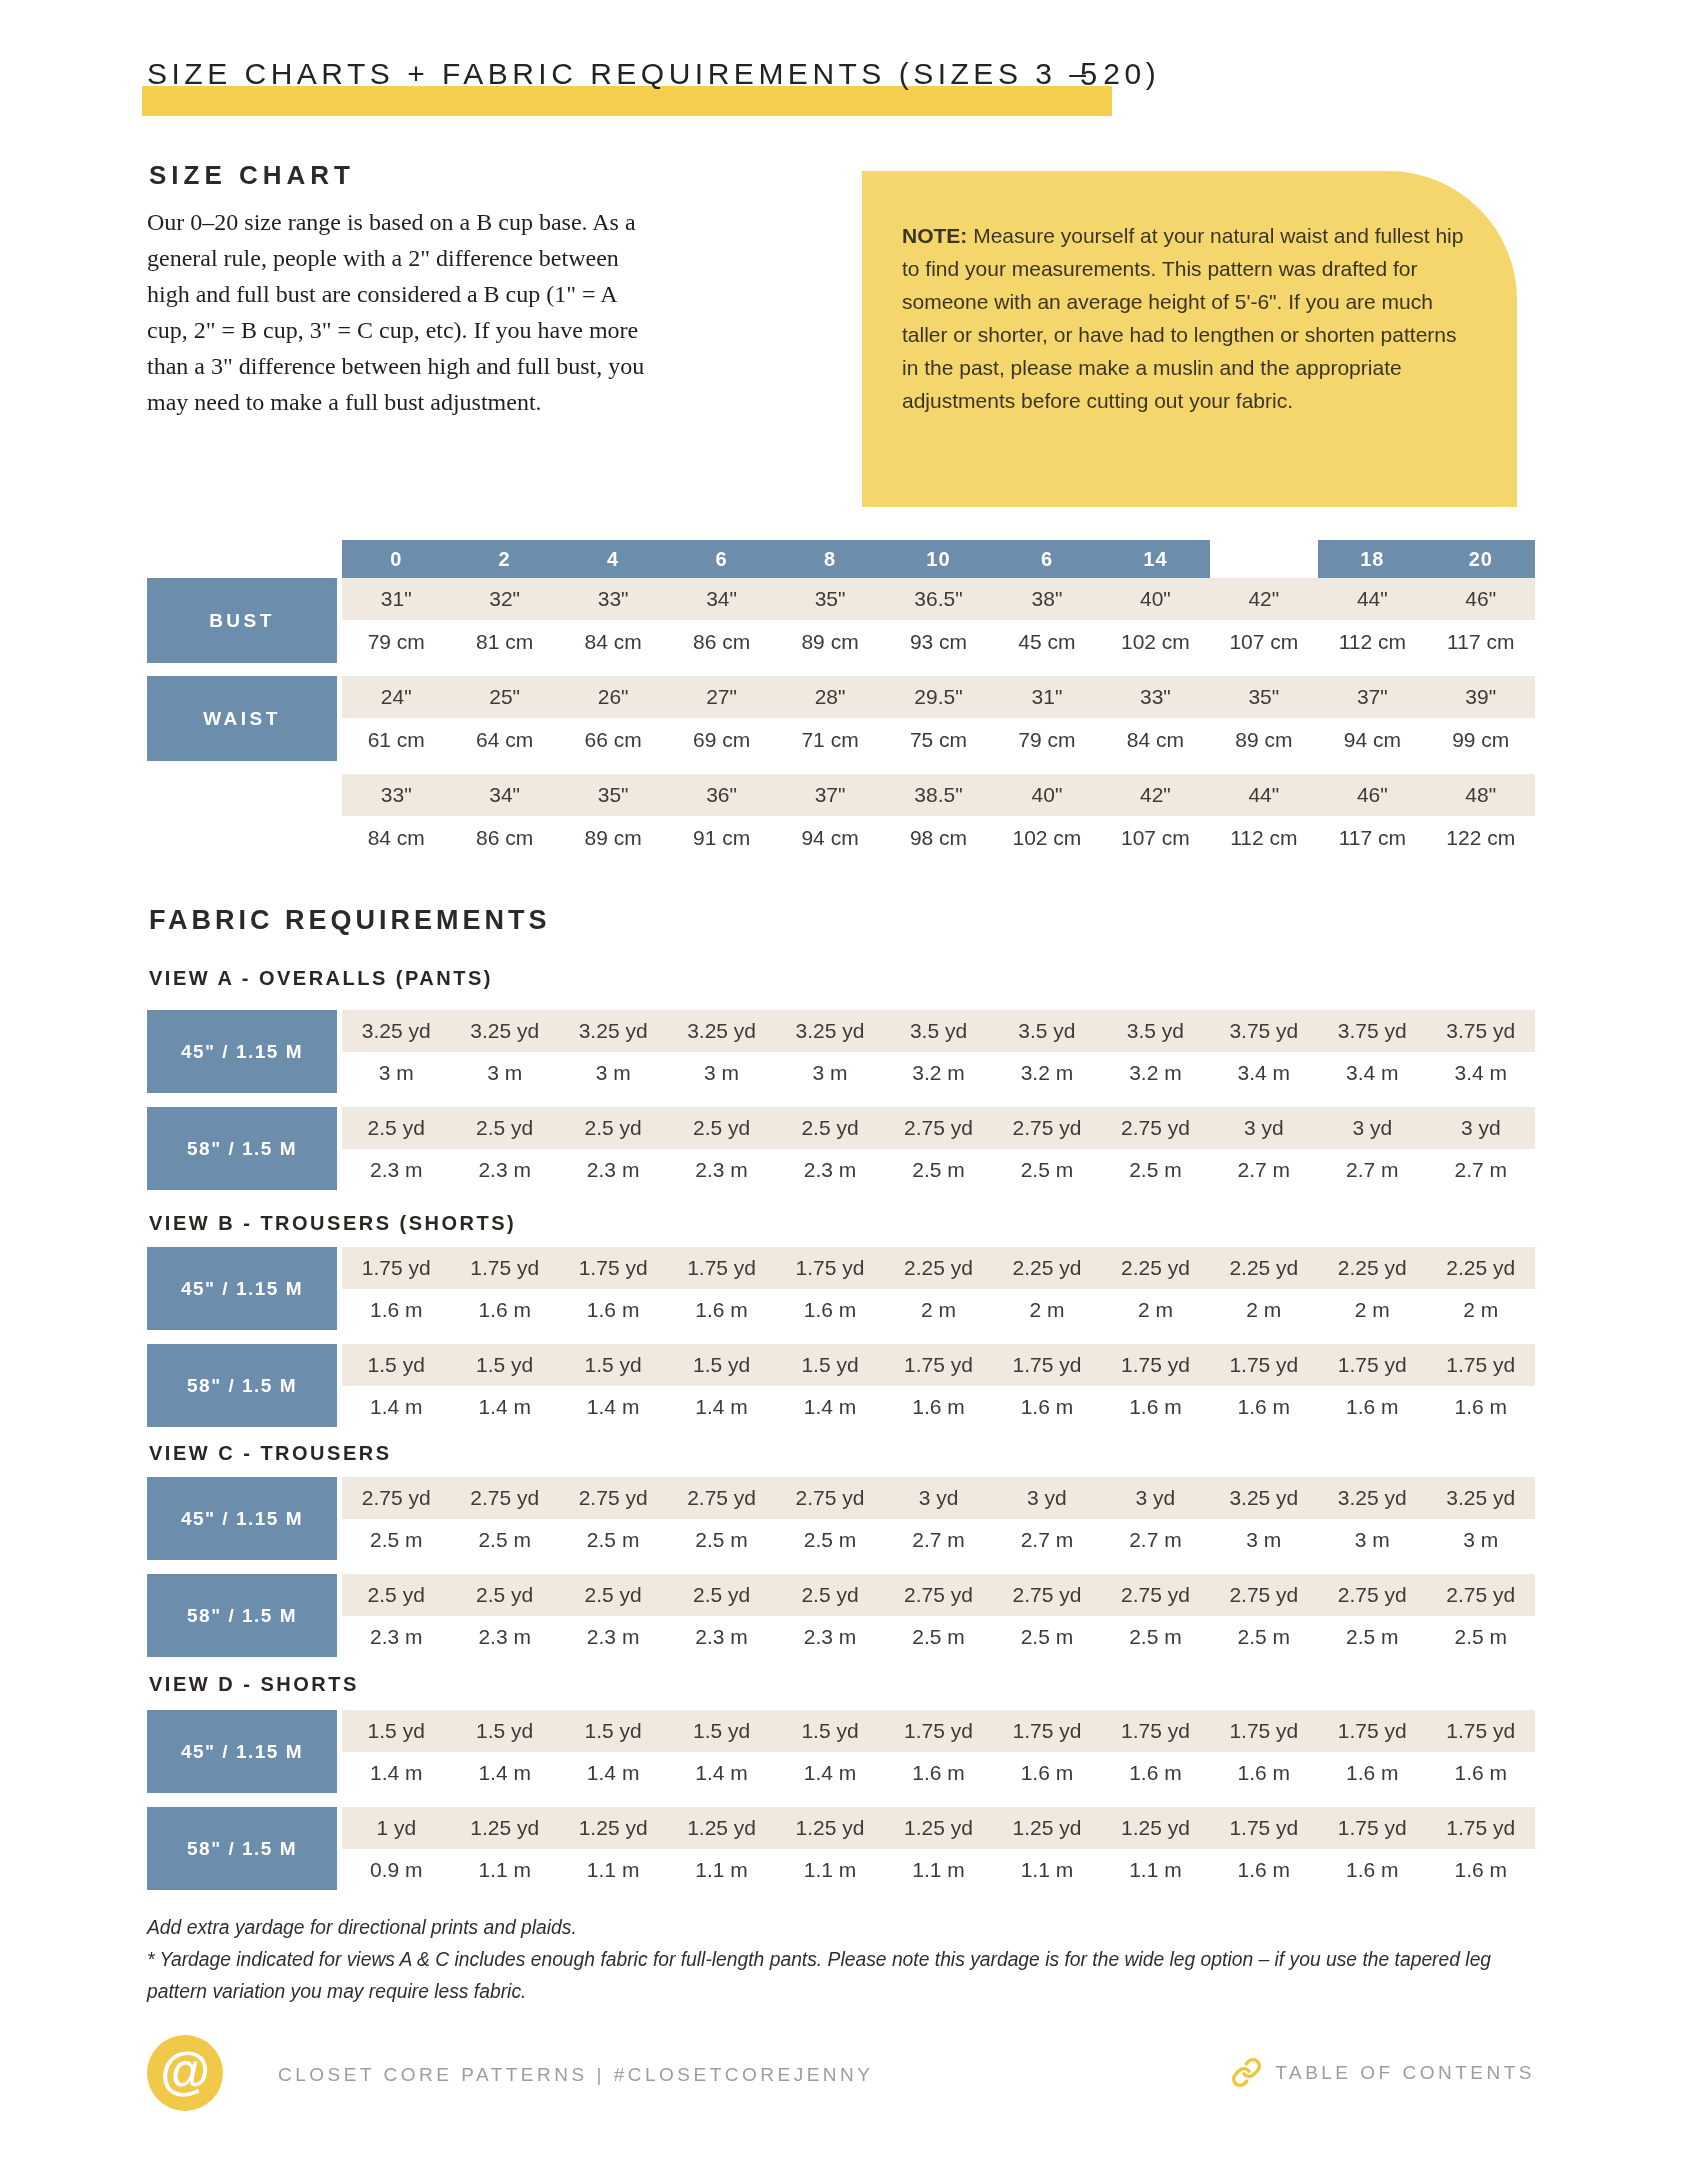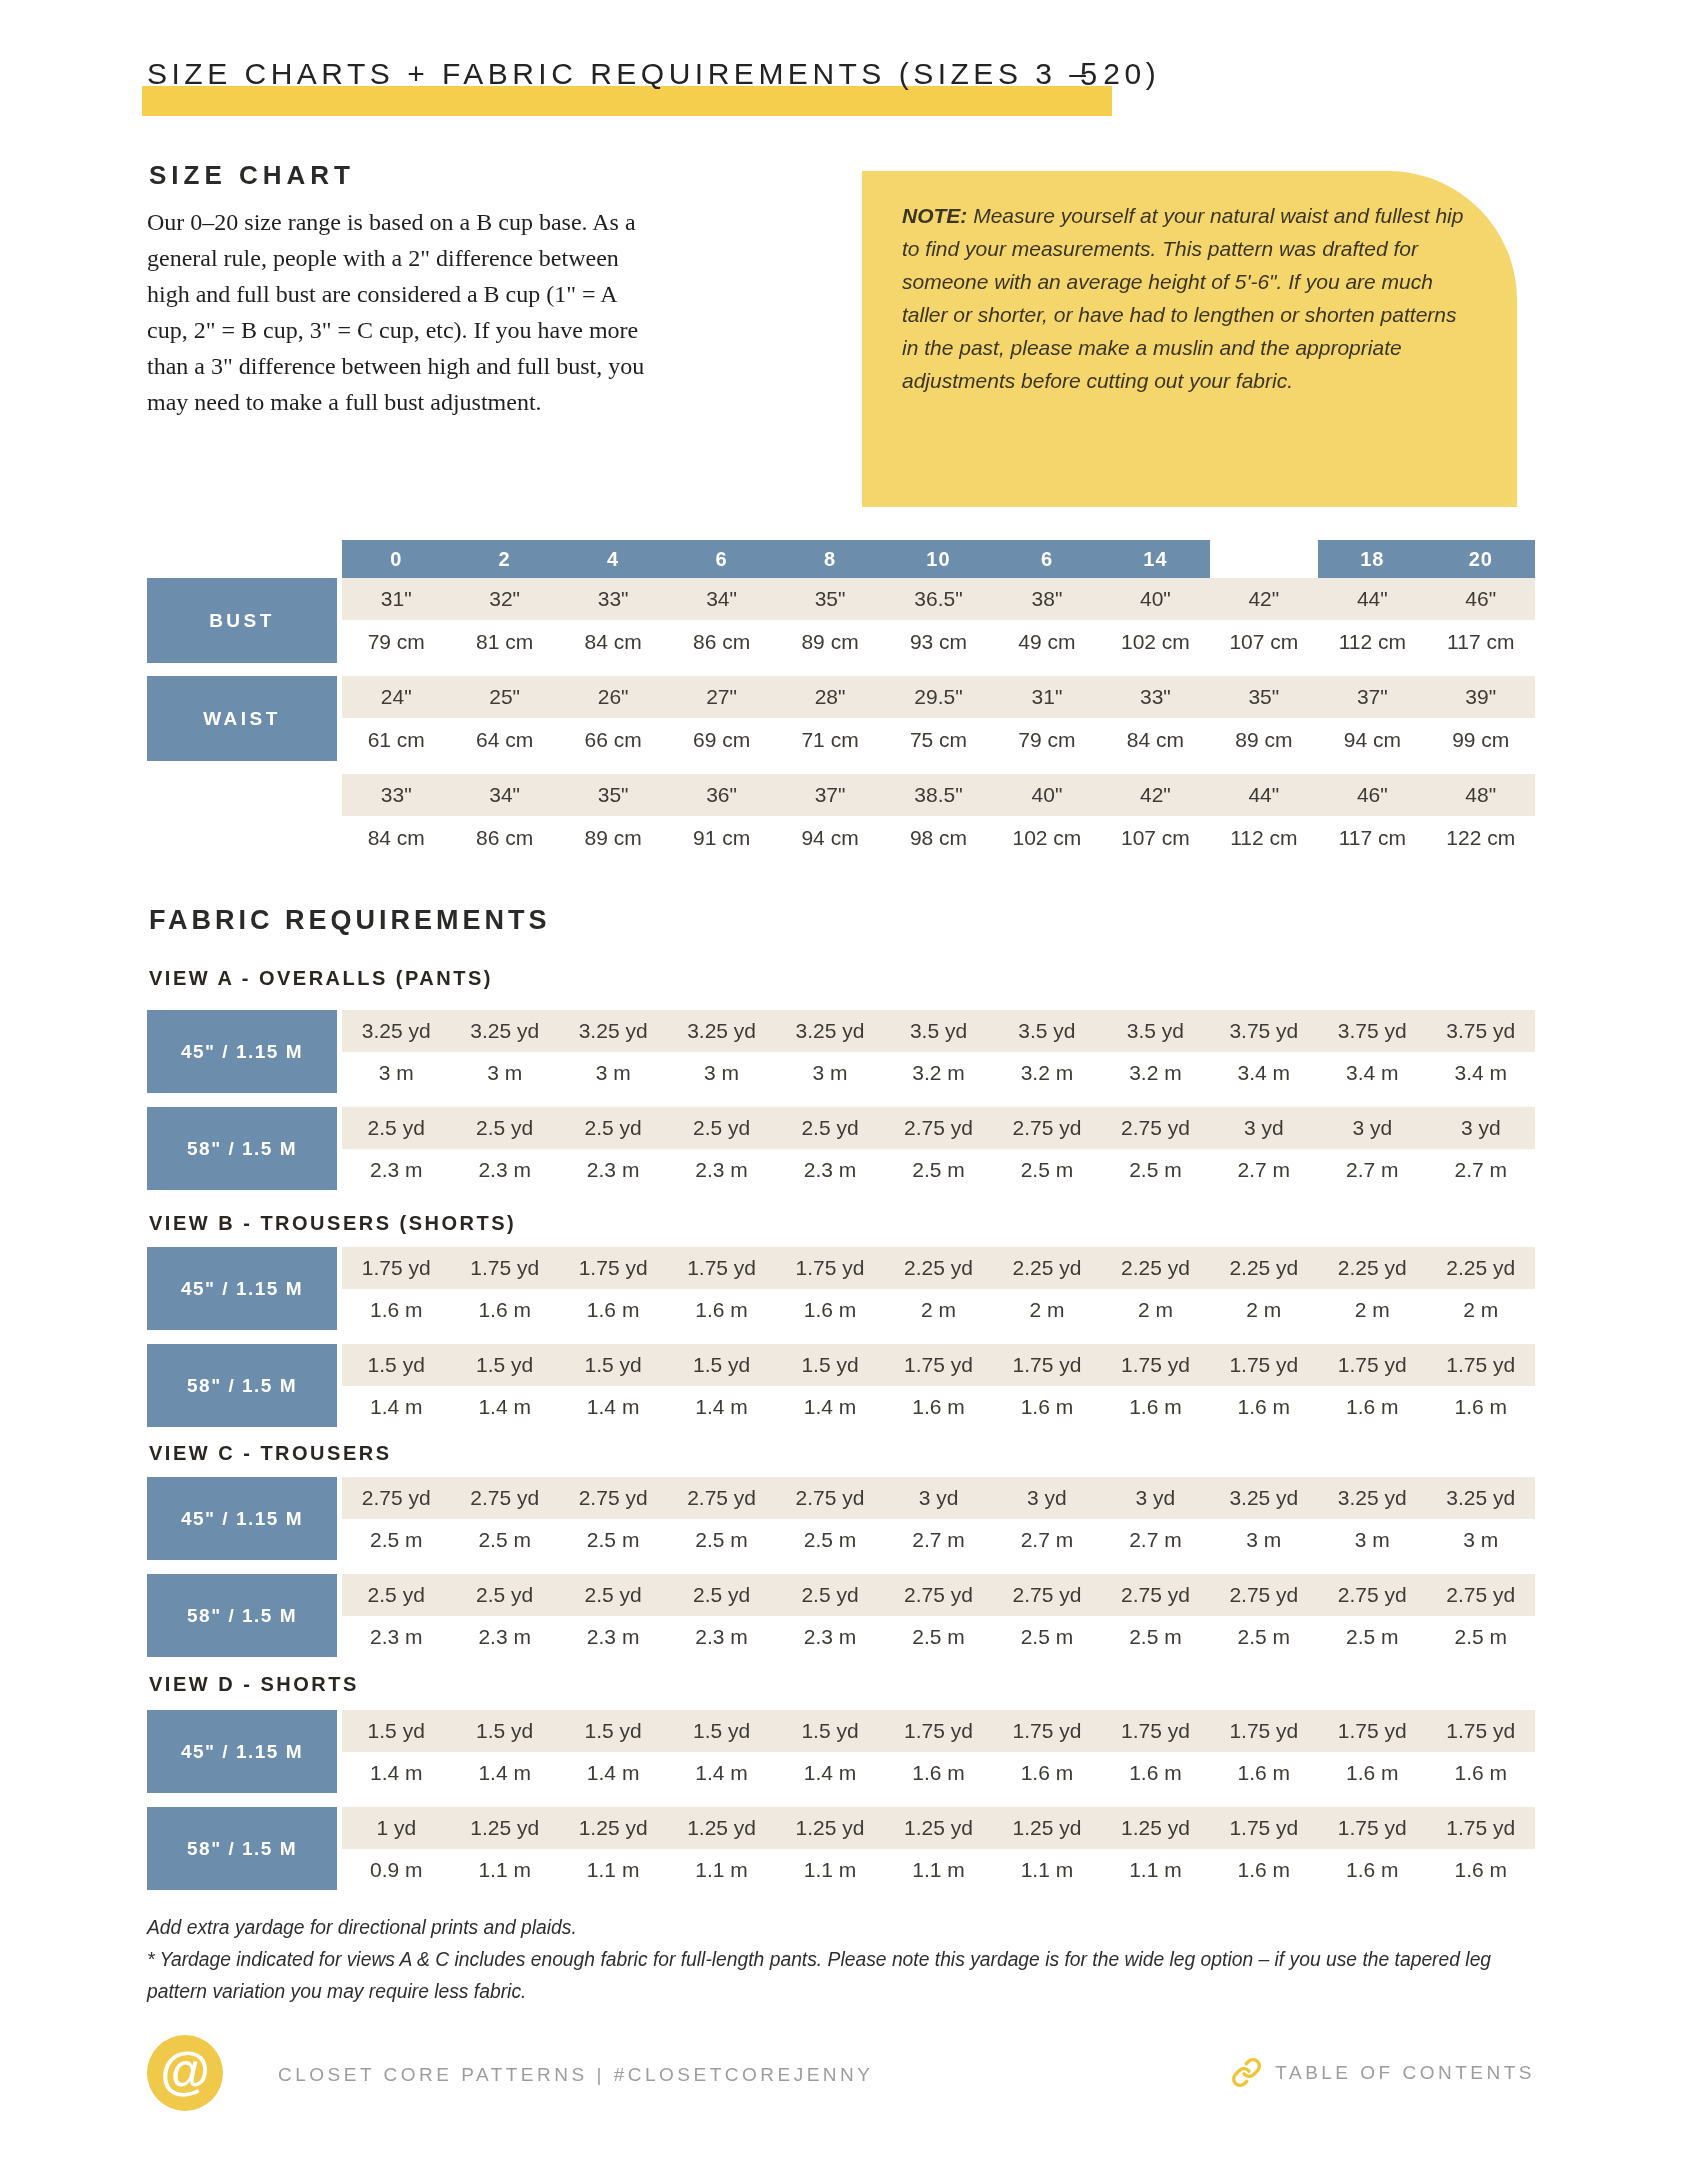--- a/index.html
+++ b/index.html
@@ -13,21 +13,21 @@
   .hdr{position:absolute;left:0;top:57px;width:1388px;height:59px;}
   .hdr-highlight{position:absolute;left:-5px;top:29px;width:970px;height:30px;background:#F4CE4C;}
   .hdr-title{position:absolute;left:0;top:0;font-size:30px;font-weight:400;letter-spacing:4.5px;color:#232323;white-space:nowrap;}
   .hdr-num{position:absolute;left:933px;top:0;font-size:31px;font-weight:400;color:#232323;}
 
   
   .sc-heading{position:absolute;left:2px;top:160px;font-size:26px;font-weight:700;letter-spacing:5px;color:#2a2a28;}
   .intro{position:absolute;left:0;top:204px;width:515px;font-family:"Liberation Serif",serif;
          font-size:24px;line-height:36px;color:#1f1f1f;}
   .note-box{position:absolute;left:715px;top:171px;width:655px;height:336px;background:#F5D66C;
-            border-radius:0 129px 0 0;box-sizing:border-box;padding:28px 42px 0 40px;font-style:italic;}
+            border-radius:0 129px 0 0;box-sizing:border-box;padding:48px 42px 0 40px;}
   .note-text{font-size:21px;line-height:33px;color:#3b3526;}
   .note-text b{font-weight:700;}
 
   
   .grid{position:absolute;left:0;width:1388px;display:grid;grid-template-columns:195px repeat(11,1fr);}
   .cell{display:flex;align-items:center;justify-content:center;font-size:21px;color:#3e3a35;white-space:nowrap;}
   .band-beige{background:#F0E9DF;}
   .band-white{background:#ffffff;}
   .sc-head{background:#6D8DAD;color:#fff;font-weight:700;font-size:20px;letter-spacing:1px;}
   .row-label{background:#6D8DAD;border-right:5px solid #ffffff;color:#fff;font-weight:700;font-size:19px;letter-spacing:3.5px;}
@@ -95,21 +95,21 @@
       <div class="cell band-beige" style="grid-area: 2 / 9;">40"</div>
       <div class="cell band-beige" style="grid-area: 2 / 10;">42"</div>
       <div class="cell band-beige" style="grid-area: 2 / 11;">44"</div>
       <div class="cell band-beige" style="grid-area: 2 / 12;">46"</div>
       <div class="cell band-white" style="grid-area: 3 / 2;">79 cm</div>
       <div class="cell band-white" style="grid-area: 3 / 3;">81 cm</div>
       <div class="cell band-white" style="grid-area: 3 / 4;">84 cm</div>
       <div class="cell band-white" style="grid-area: 3 / 5;">86 cm</div>
       <div class="cell band-white" style="grid-area: 3 / 6;">89 cm</div>
       <div class="cell band-white" style="grid-area: 3 / 7; text-align: center;">93 cm</div>
-      <div class="cell band-white" style="grid-area: 3 / 8;">49 cm</div>
+      <div class="cell band-white" style="grid-area: 3 / 8;">45 cm</div>
       <div class="cell band-white" style="grid-area: 3 / 9;">102 cm</div>
       <div class="cell band-white" style="grid-area: 3 / 10;">107 cm</div>
       <div class="cell band-white" style="grid-area: 3 / 11;">112 cm</div>
       <div class="cell band-white" style="grid-area: 3 / 12;">117 cm</div>
       <div class="cell row-label" style="grid-area: 5 / 1 / 7 / 2;">WAIST</div>
       <div class="cell band-beige" style="grid-area: 5 / 2;">24"</div>
       <div class="cell band-beige" style="grid-area: 5 / 3;">25"</div>
       <div class="cell band-beige" style="grid-area: 5 / 4;">26"</div>
       <div class="cell band-beige" style="grid-area: 5 / 5;">27"</div>
       <div class="cell band-beige" style="grid-area: 5 / 6;">28"</div>

